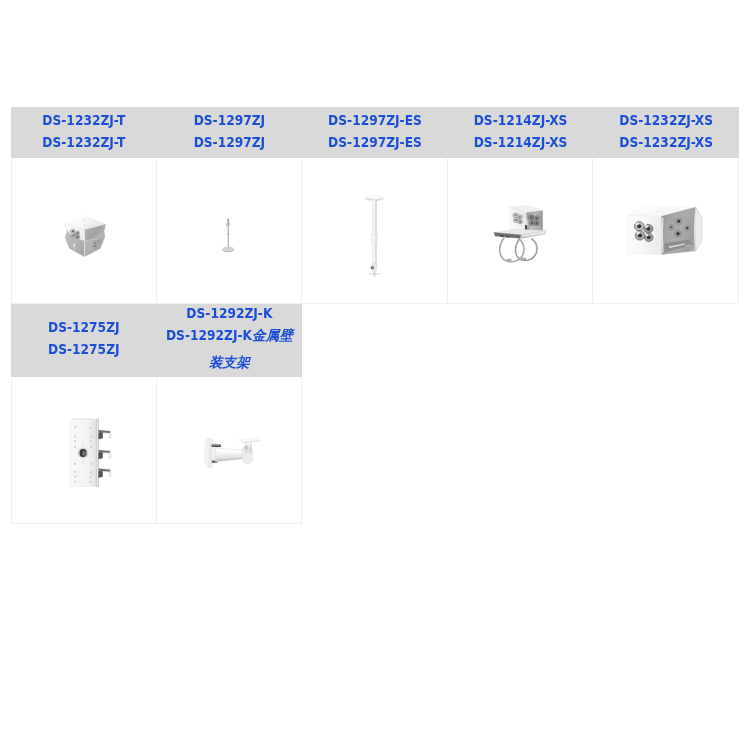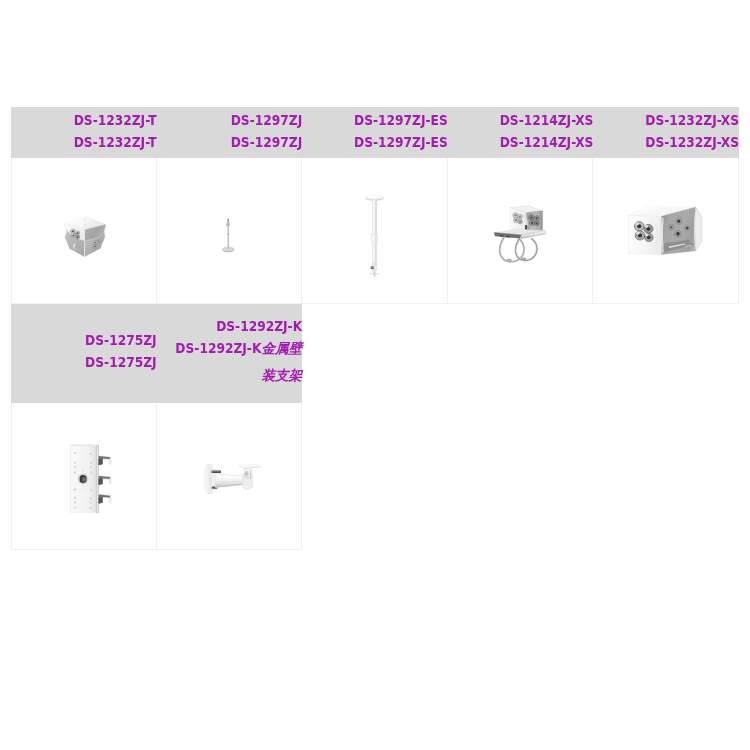--- a/index.html
+++ b/index.html
@@ -1,31 +1,31 @@
 <!DOCTYPE html>
 <html><head>
 <meta charset="utf-8">
 <style>
   html,body{margin:0;padding:0;background:#ffffff;}
   body{width:750px;height:750px;font-family:"Liberation Sans",sans-serif;}
   .sheet{position:absolute;left:0;top:0;width:750px;height:750px;background:#fff;overflow:hidden;}
   .grid{position:absolute;left:11px;top:107px;width:728px;}
   .row{display:flex;}
   .col{width:145.6px;box-sizing:border-box;}
-  .hdr{background:#d9d9d9;color:#a21caf;font-family:"DejaVu Sans",sans-serif;font-stretch:condensed;
+  .hdr{background:#d9d9d9;color:#1d4ed8;font-family:"DejaVu Sans",sans-serif;font-stretch:condensed;
        font-weight:bold;font-size:13.6px;
        text-align:center;box-sizing:border-box;
-       display:flex;flex-direction:column;align-items:flex-end;justify-content:center;}
+       display:flex;flex-direction:column;align-items:center;justify-content:center;}
   .hdr .ln{line-height:22px;white-space:nowrap;position:relative;top:-2px;}
   .hdr .ln .cjk{font-weight:600;font-style:italic;}
   .r2 .hdr .ln{top:-3px;}
   .r2 .hdr.hdr3 .ln{top:-6px;}
   .r2 .hdr.hdr3 .ln:nth-child(3){top:-1px;}
   .r1 .hdr{height:51px;}
-  .r2 .hdr{height:99px;}
+  .r2 .hdr{height:73px;}
   .pic{box-sizing:border-box;background:#fff;
        border-left:1px solid #f0f0f0;border-right:1px solid #f0f0f0;border-bottom:1px solid #f0f0f0;
        display:flex;align-items:center;justify-content:center;overflow:hidden;}
   .r1 .pic{height:146px;}
   .r2 .pic{height:147px;}
   .row.r1 .col + .col .pic{border-left:none;}
   .row.r2 .col + .col .pic{border-left:none;}
   svg{display:block;}
   .art0{position:relative;top:6px;left:1px;}
   .art1{position:relative;top:6px;left:0px;}

